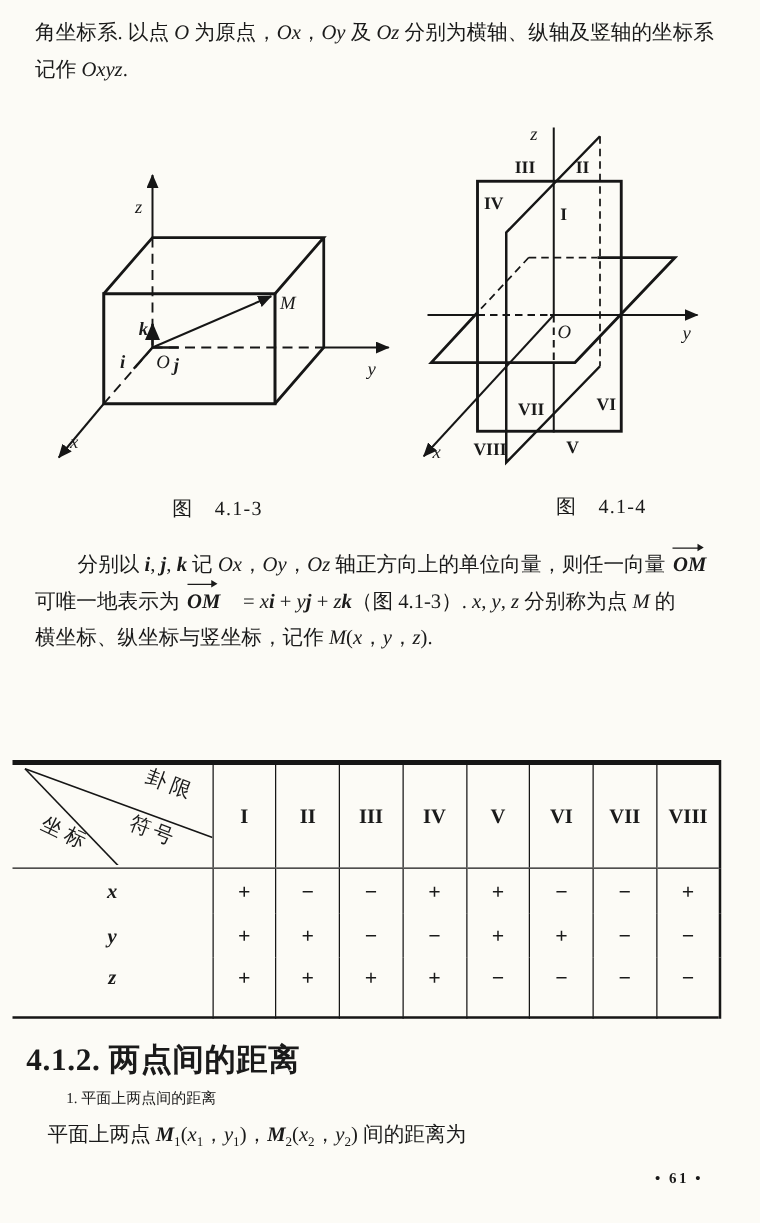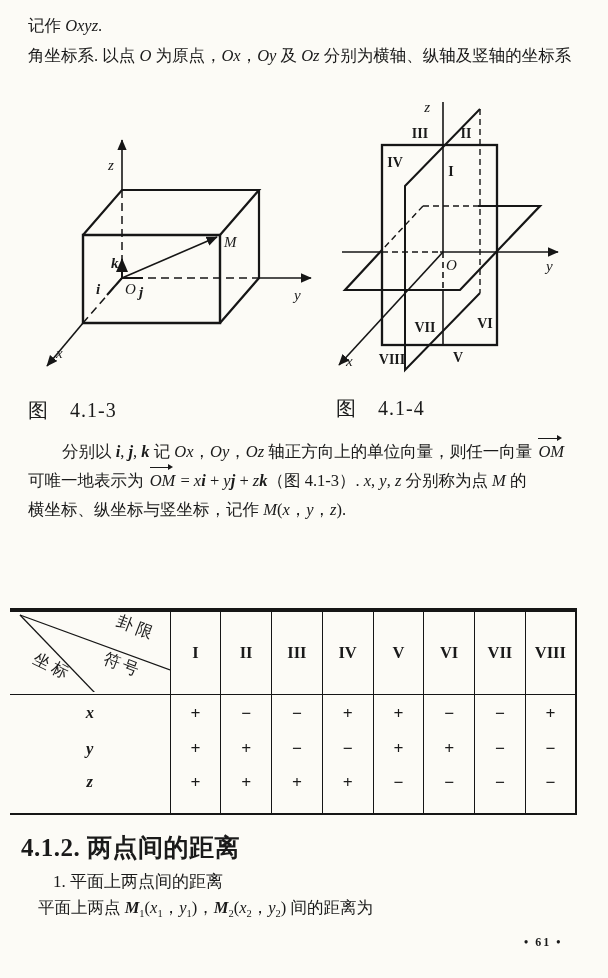--- a/index.html
+++ b/index.html
@@ -7,29 +7,29 @@
     width:608px;height:978px;position:relative;overflow:hidden;
     background:#fcfbf6;color:#1a1a1a;
     font-family:"Liberation Serif","DejaVu Serif",serif;
   }
   .blk{position:absolute;font-size:16.5px;white-space:nowrap}
   .blk .line{display:block}
   .it{font-style:italic}
   .bi{font-style:italic;font-weight:bold}
   .sb{font-size:10.5px;vertical-align:-3.5px}
   .ind{padding-left:34px}
-  .vec{font-style:italic;font-weight:normal;position:relative;margin-left:2px;margin-right:1px}
+  .vec{font-style:italic;font-weight:bold;position:relative;margin-left:2px;margin-right:14px}
   .vec::before{content:"";position:absolute;left:0;right:4px;top:-4px;border-top:1.5px solid #1a1a1a}
   .vec::after{content:"";position:absolute;right:-1px;top:-7.2px;width:0;height:0;
     border:3.4px solid transparent;border-left:5.5px solid #1a1a1a}
   #intro{top:11px;left:28px;line-height:30px}
   #para2{top:437px;left:28px;line-height:29px}
   #para3{top:519px;left:28px;line-height:25px}
   .figsvg{position:absolute}
-  .figcap{position:absolute;font-size:20px;letter-spacing:1px;text-align:left}
+  .figcap{position:absolute;font-size:16px;letter-spacing:1px;text-align:center}
   #cap1{left:28px;width:292px;top:397px}
   #cap2{left:336px;width:290px;top:395px}
   #tablewrap{position:absolute;top:608px;left:10px;width:567px}
   #tablewrap table{border-collapse:collapse;table-layout:fixed;width:567px;
     border-top:4px solid #161616;border-bottom:2.5px solid #161616}
   #tablewrap col.c0{width:160px}
   #tablewrap .hrow th,#tablewrap .hrow td{border-bottom:1.6px solid #161616;height:80px}
   #tablewrap th.rn{border-left:1.6px solid #161616;font-size:16.5px;font-weight:bold;
     text-align:center;vertical-align:middle;font-family:"Liberation Serif",serif}
   #tablewrap td.sign{border-left:1.6px solid #161616;text-align:center;font-weight:bold;font-size:17.5px}
@@ -38,31 +38,31 @@
   #tablewrap tr.r2 td{height:33px}
   #tablewrap tr.r3 td{height:40px;vertical-align:top;padding-top:6px}
   #tablewrap td.rlabel{text-align:center;font-style:italic;font-weight:bold;font-size:16.5px}
   td.corner{position:relative;padding:0}
   td.corner svg{position:absolute;left:0;top:0;width:160px;height:80px}
   .dl{position:absolute;font-size:16.5px;white-space:nowrap}
   #dl-octant{left:106px;top:5px;transform:rotate(21deg);letter-spacing:4px}
   #dl-sign{left:93px;top:42px;transform:rotate(21deg);letter-spacing:3px}
   #dl-coord{left:22px;top:44px;transform:rotate(26deg);letter-spacing:4px}
   #heading{position:absolute;top:831px;left:21px;font-size:25px;font-weight:bold;letter-spacing:.5px}
-  #sub1{position:absolute;top:870px;left:53px;font-size:17px}
+  #sub1{position:absolute;top:870px;left:53px;font-size:12px}
   #lastline{top:897px;left:38px}
   #pagenum{position:absolute;top:935px;left:524px;font-size:12px;font-weight:bold;letter-spacing:2px}
   text{fill:#1a1a1a}
 </style>
 </head>
 <body>
 
 <div id="intro" class="blk">
+  <span class="line"><span>角坐标系. 以点 </span><span class="it">O</span><span> 为原点，</span><span class="it">Ox</span><span>，</span><span class="it">Oy</span><span> 及 </span><span class="it">Oz</span><span> 分别为横轴、纵轴及竖轴的坐标系</span></span>
   <span class="line"><span>记作 </span><span class="it">Oxyz</span><span>.</span></span>
-  <span class="line"><span>角坐标系. 以点 </span><span class="it">O</span><span> 为原点，</span><span class="it">Ox</span><span>，</span><span class="it">Oy</span><span> 及 </span><span class="it">Oz</span><span> 分别为横轴、纵轴及竖轴的坐标系</span></span>
 </div>
 
 <svg class="figsvg" style="left:28px;top:110px" width="292" height="290" viewBox="0 0 292 290">
   <defs>
     <marker id="ah1" markerWidth="9" markerHeight="8" refX="6.5" refY="3" orient="auto">
       <path d="M0,0 L7,3 L0,6 Z" fill="#161616"></path>
     </marker>
   </defs>
   <g stroke="#161616" fill="none">
     <path d="M55,125 H192 V213 H55 Z" stroke-width="2.4"></path>

